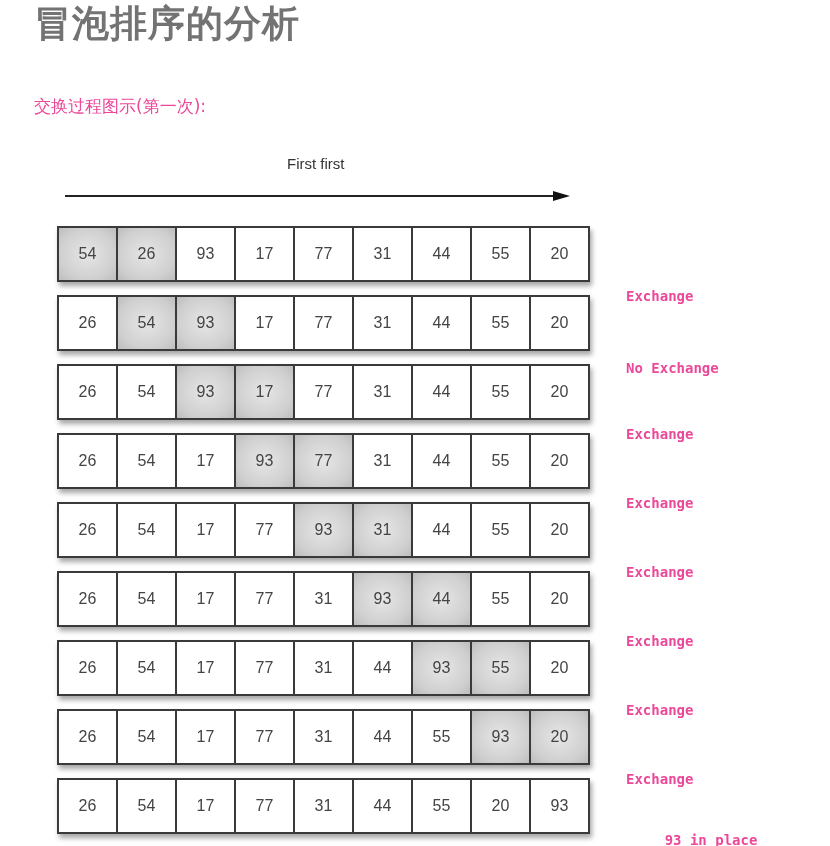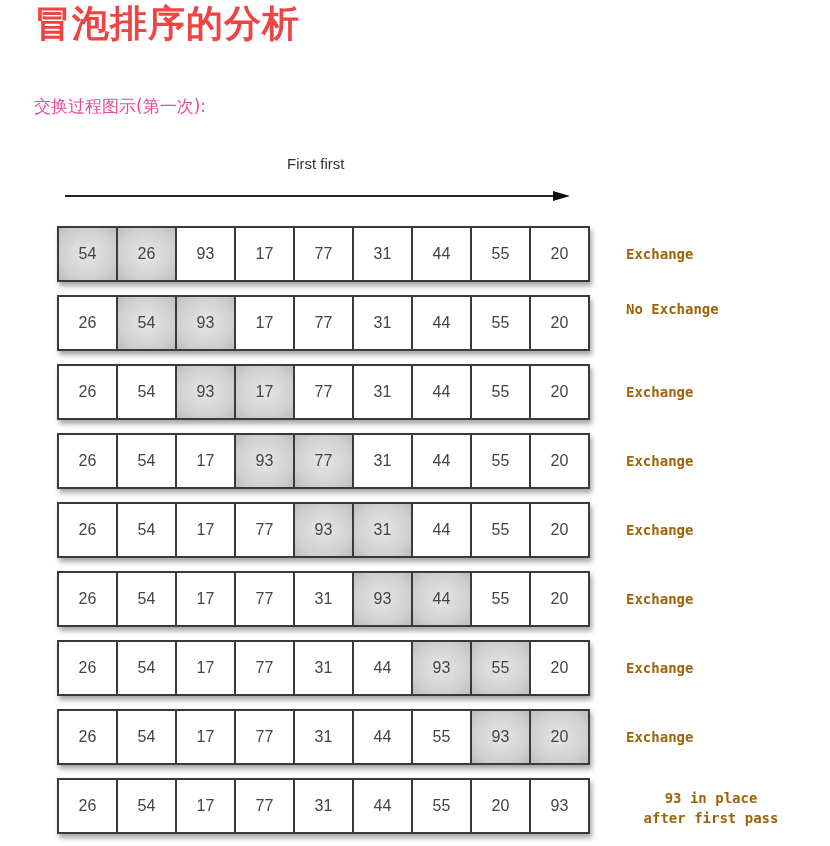--- a/index.html
+++ b/index.html
@@ -14,21 +14,21 @@
       overflow: hidden;
       font-family: "DejaVu Sans", "Liberation Sans", sans-serif;
       color: #2a2a2a;
     }
     .page-title {
       position: absolute;
       left: 34px;
       top: 2px;
       font-size: 37px;
       font-weight: bold;
-      color: #ef4444;
+      color: #737373;
       letter-spacing: 1px;
       line-height: 44px;
       text-align: center;
     }
     .subtitle {
       position: absolute;
       left: 34px;
       top: 94px;
       font-size: 17px;
       color: #ec4899;
@@ -78,23 +78,24 @@
     .cell:last-child { border-right: none; }
     .cell.hl {
       background: radial-gradient(ellipse at center, #e6e6e6 0%, #cfcfcf 70%, #bdbdbd 100%);
     }
     .status {
       position: absolute;
       left: 626px;
       font-family: "DejaVu Sans Mono", "Liberation Mono", monospace;
       font-size: 14px;
       font-weight: bold;
-      color: #a16207;
+      color: #ec4899;
       white-space: pre;
       line-height: 20px;
+      margin-top: 42px;
     }
     .status.final {
       text-align: center;
       left: 622px;
       width: 178px;
     }
   </style>
 </head>
 <body>
 
@@ -203,21 +204,21 @@
       <div class="cell">77</div>
       <div class="cell">31</div>
       <div class="cell">44</div>
       <div class="cell">55</div>
       <div class="cell">20</div>
       <div class="cell">93</div>
     </div>
   </div>
 
 <div class="status" style="top: 244px;">Exchange</div>
-<div class="status" style="top: 299px;">No Exchange</div>
+<div class="status" style="top: 316px;">No Exchange</div>
 <div class="status" style="top: 382px;">Exchange</div>
 <div class="status" style="top: 451px;">Exchange</div>
 <div class="status" style="top: 520px;">Exchange</div>
 <div class="status" style="top: 589px;">Exchange</div>
 <div class="status" style="top: 658px;">Exchange</div>
 <div class="status" style="top: 727px;">Exchange</div>
 <div class="status final" style="top: 788px;">93 in place
 after first pass</div>
 
 </body></html>

